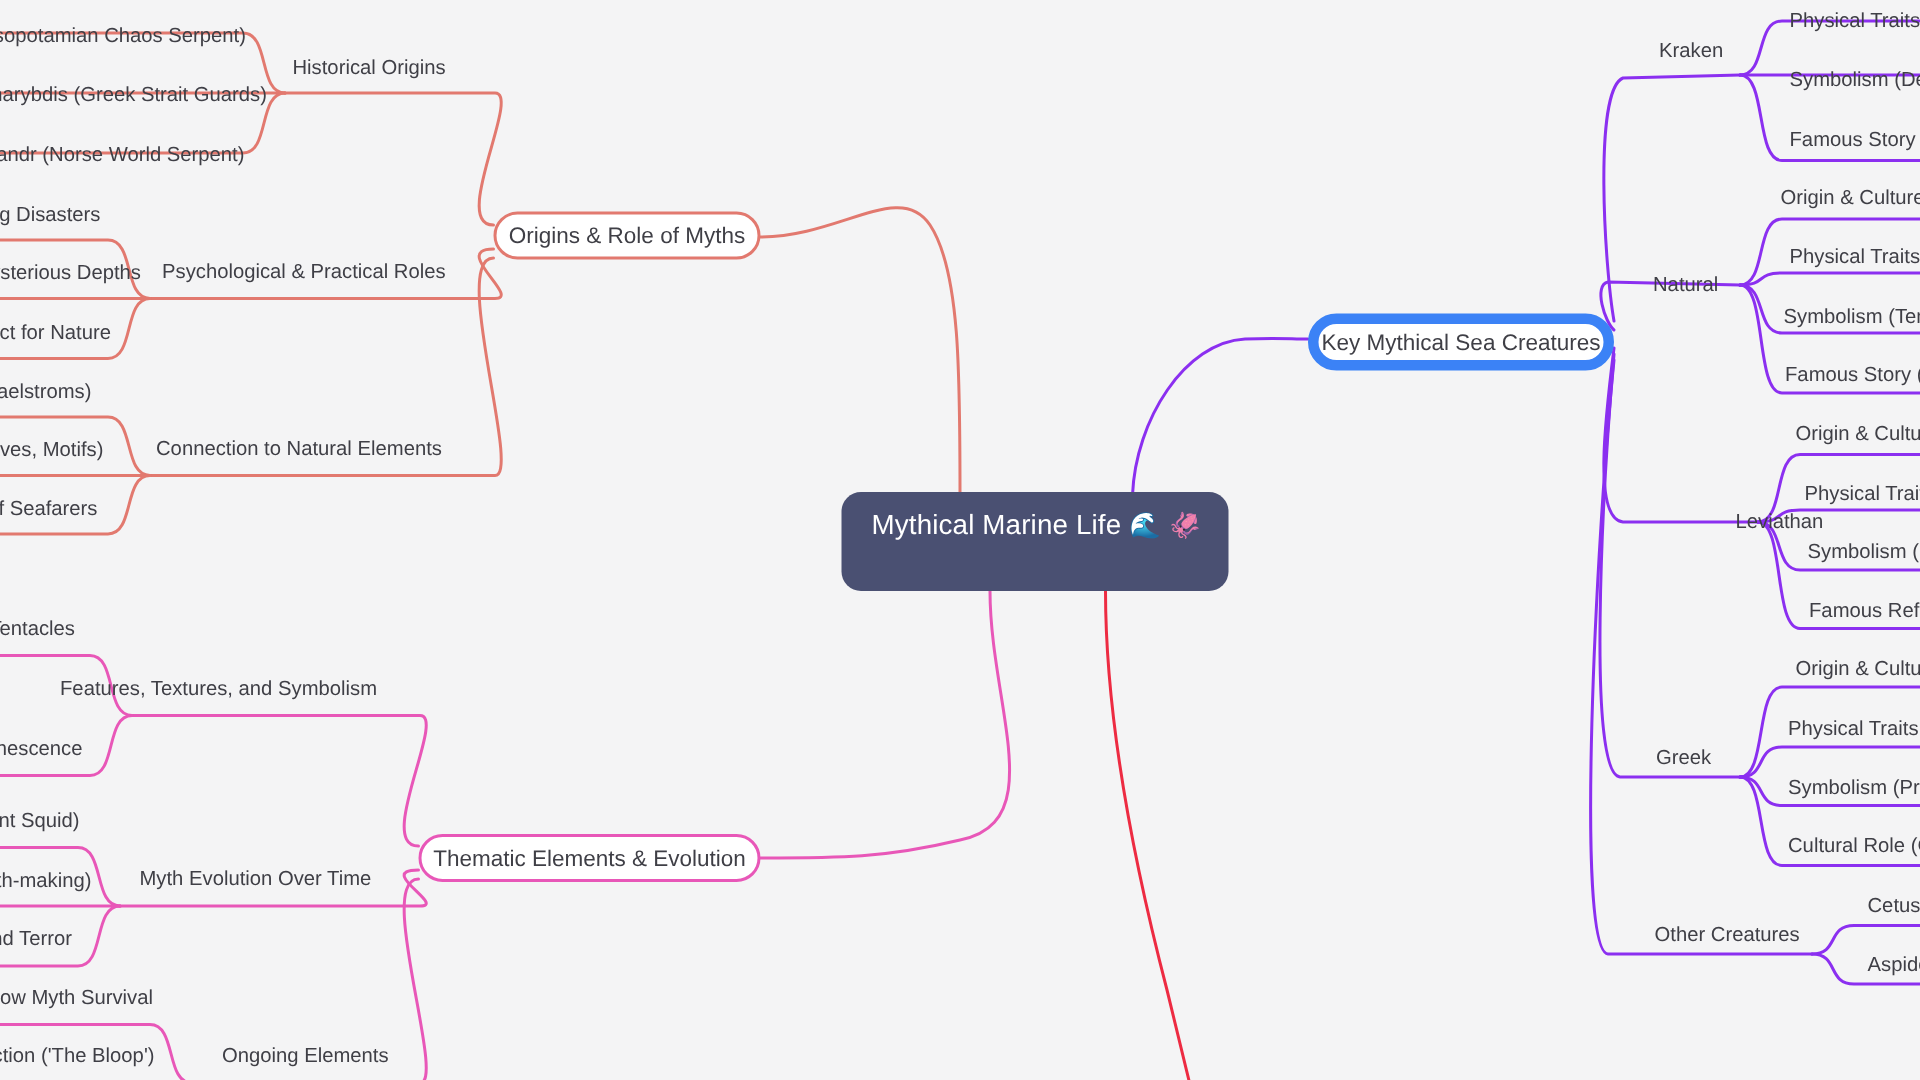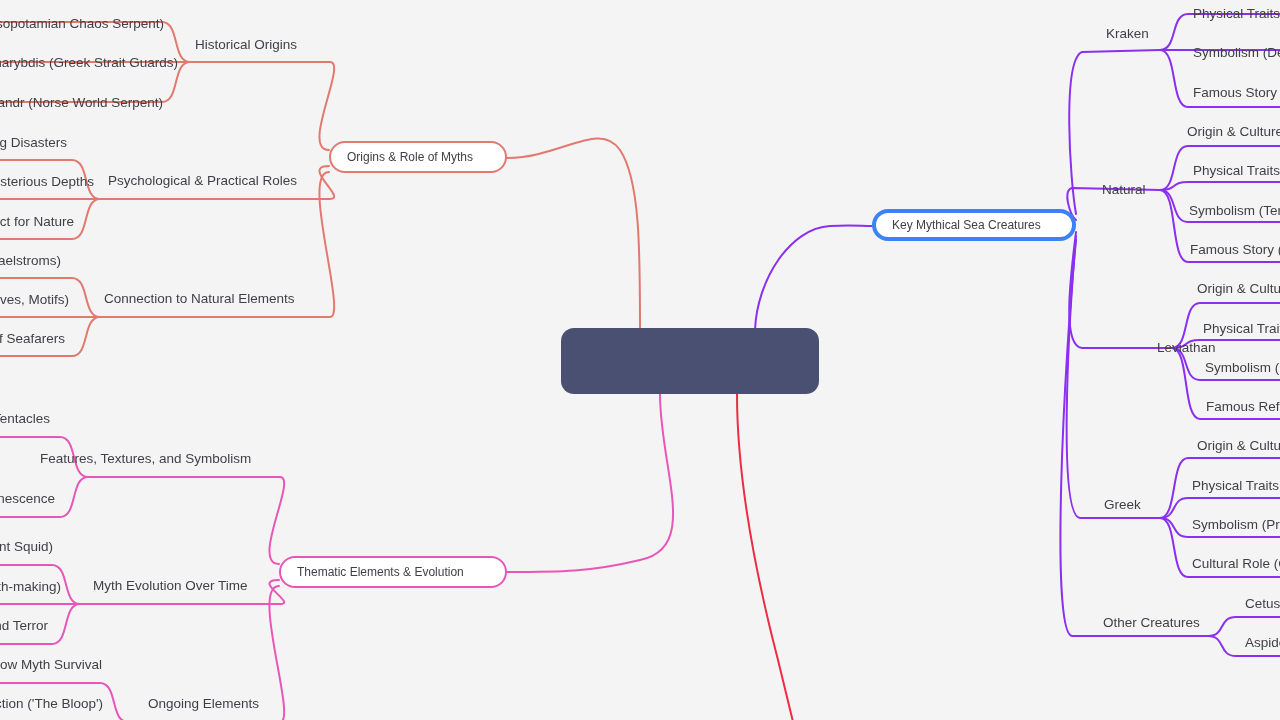--- a/index.html
+++ b/index.html
@@ -41,31 +41,31 @@
     border-radius:3px;
     white-space:nowrap;
   }
 
   
   .branch-node{
     position:absolute;
     background:#ffffff;
     border-radius:999px;
     box-sizing:border-box;
-    display:flex;align-items:center;justify-content:flex-start;
+    display:flex;align-items:center;justify-content:center;
     color:#3f3f46;
-    font-size:12px;
+    font-size:15px;
     white-space:nowrap;
     z-index:35;
     padding:12px 16px;
     height:32px;
   }
   .branch-origins{left:329px;top:141px;width:178px;border:2px solid #e2796f;}
   .branch-thematic{left:279px;top:556px;width:228px;border:2px solid #e857b8;}
-  .branch-key{left:872px;top:209px;width:204px;border:4px solid #3b82f6;}
+  .branch-key{left:872px;top:209px;width:204px;border:7px solid #3b82f6;}
 
   
   .lbl{
     position:absolute;
     color:#3f3f46;
     font-size:13.5px;
     line-height:16px;
     white-space:nowrap;
     z-index:30;
   }
@@ -149,20 +149,24 @@
       <path stroke="#8b2ff0" d="M 1076 240 C 1064 360 1050 634 1072 636 L 1208 636"></path>
       <path stroke="#8b2ff0" d="M 1208 636 C 1226 636 1218 617 1236 617 L 1290 617"></path>
       <path stroke="#8b2ff0" d="M 1208 636 C 1226 636 1218 656 1236 656 L 1290 656"></path>
 
       <path stroke="#ed2b42" d="M 737 394 C 737 470 752 560 778 660 L 795 730"></path>
 
     </g>
   </svg>
 
   <div class="root-node">
+    <div class="root-title">
+      <span>Mythical Marine Life</span>
+      <span class="emoji">🌊 🦑</span>
+    </div>
   </div>
 
   <div class="branch-node branch-origins">
     <span>Origins &amp; Role of Myths</span>
   </div>
 
   <div class="branch-node branch-thematic">
     <span>Thematic Elements &amp; Evolution</span>
   </div>
 

